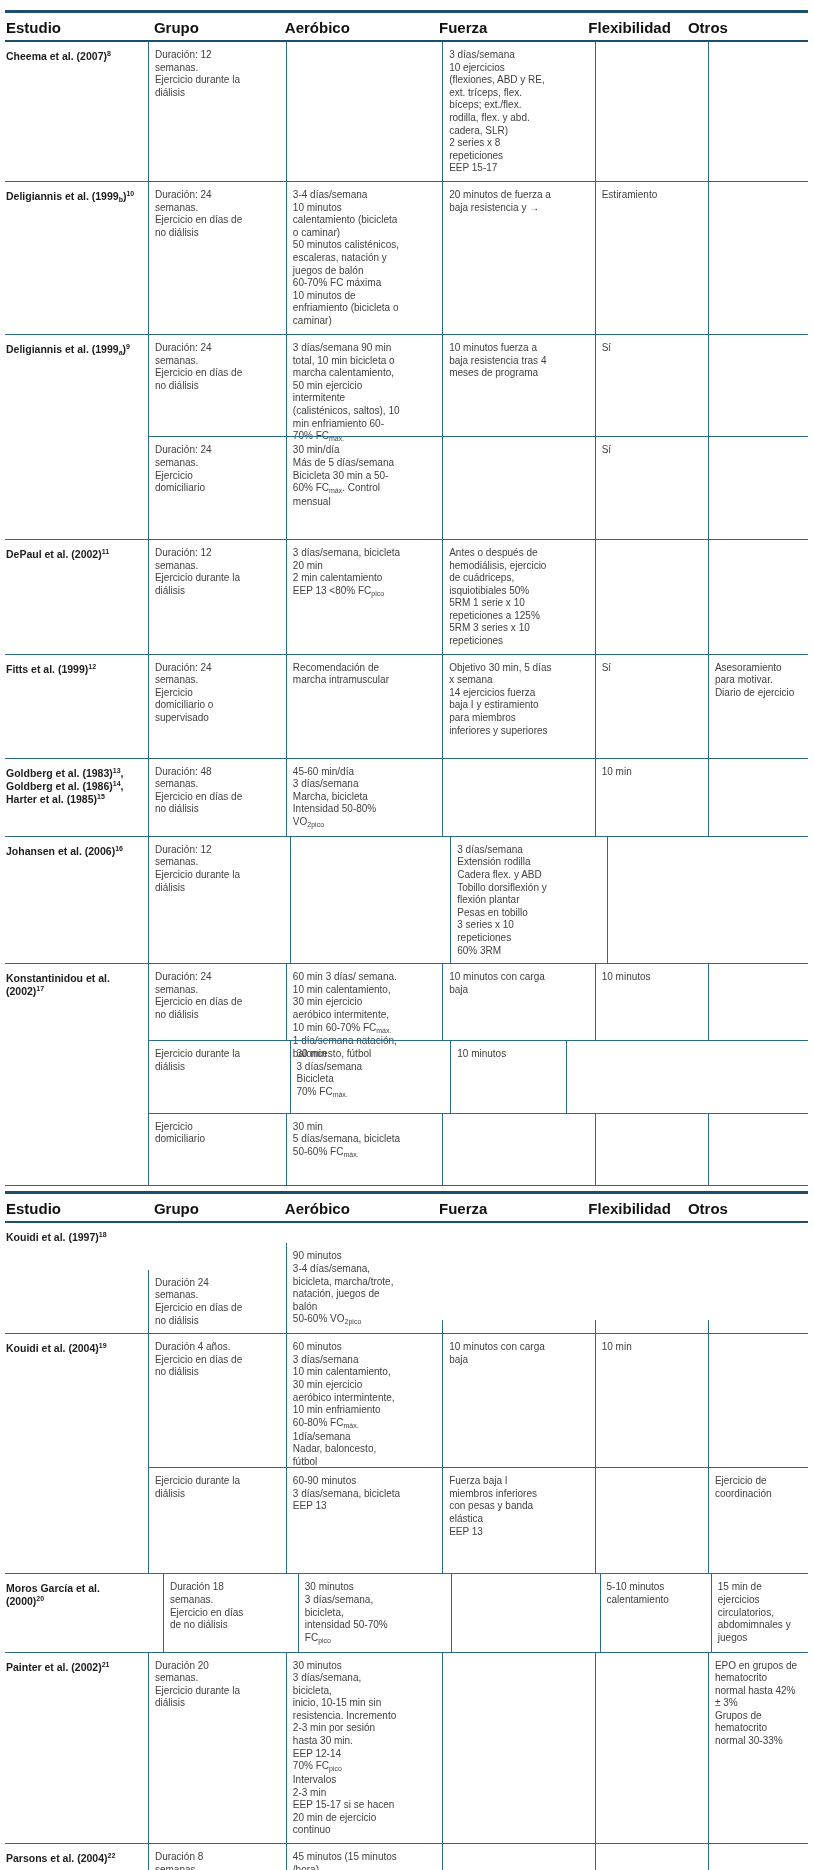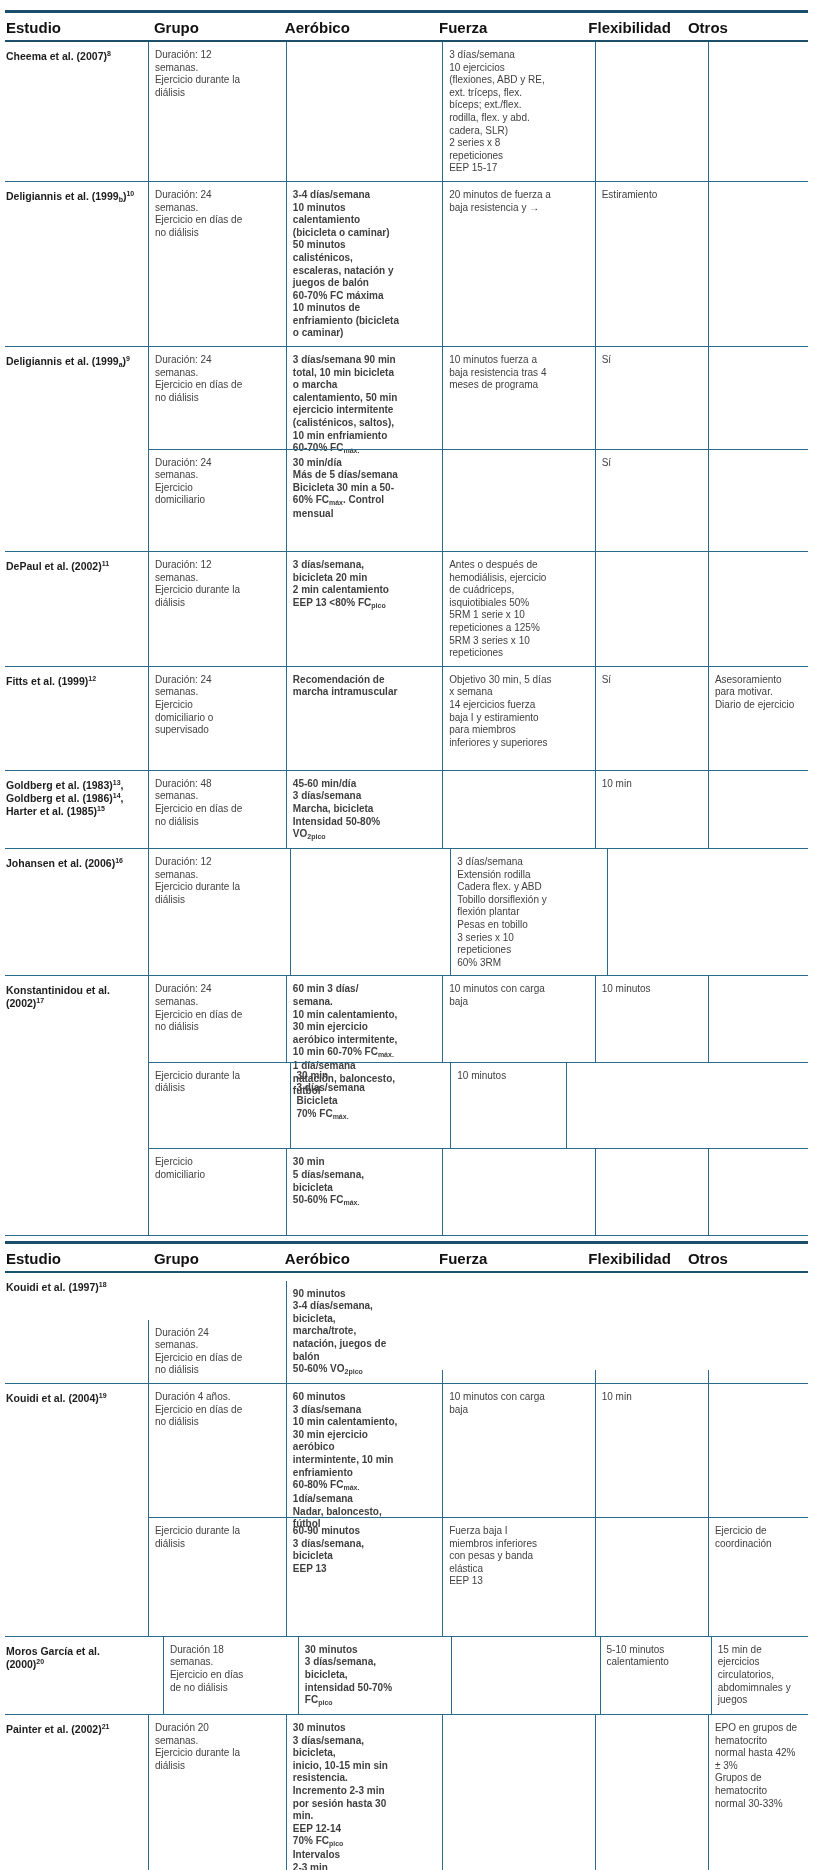--- a/index.html
+++ b/index.html
@@ -15,21 +15,21 @@
   .tbl:first-child{border-bottom:1px solid #2a6b8a;}
   .tbl:last-child{border-bottom:2px solid #1c4f6b;}
 
   .hdr{display:flex;align-items:flex-end;border-bottom:2px solid #1c4f6b;padding:6px 0 4px 0;}
   .hdr .hcell{font-weight:bold;font-size:15px;color:#111;box-sizing:border-box;padding-left:6px;}
   .hdr .hcell:first-child{padding-left:1px;}
 
   
   .c-estudio{width:17.8%;}
   .c-grupo{width:16.3%;}
-  .c-aerobico{width:19.2%;font-weight:bold;}
+  .c-aerobico{width:19.2%;}
   .c-fuerza{width:18.6%;}
   .c-flex{width:12.4%;}
   .c-otros{width:15.7%;}
 
   .study-row{display:flex;align-items:stretch;}
   .study-row + .study-row{border-top:1.5px solid #2a6b8a;}
   .study-cell{
     box-sizing:border-box;
     padding:8px 8px 6px 1px;
     font-weight:bold;font-size:10.5px;line-height:1.25;color:#1d1d1d;

